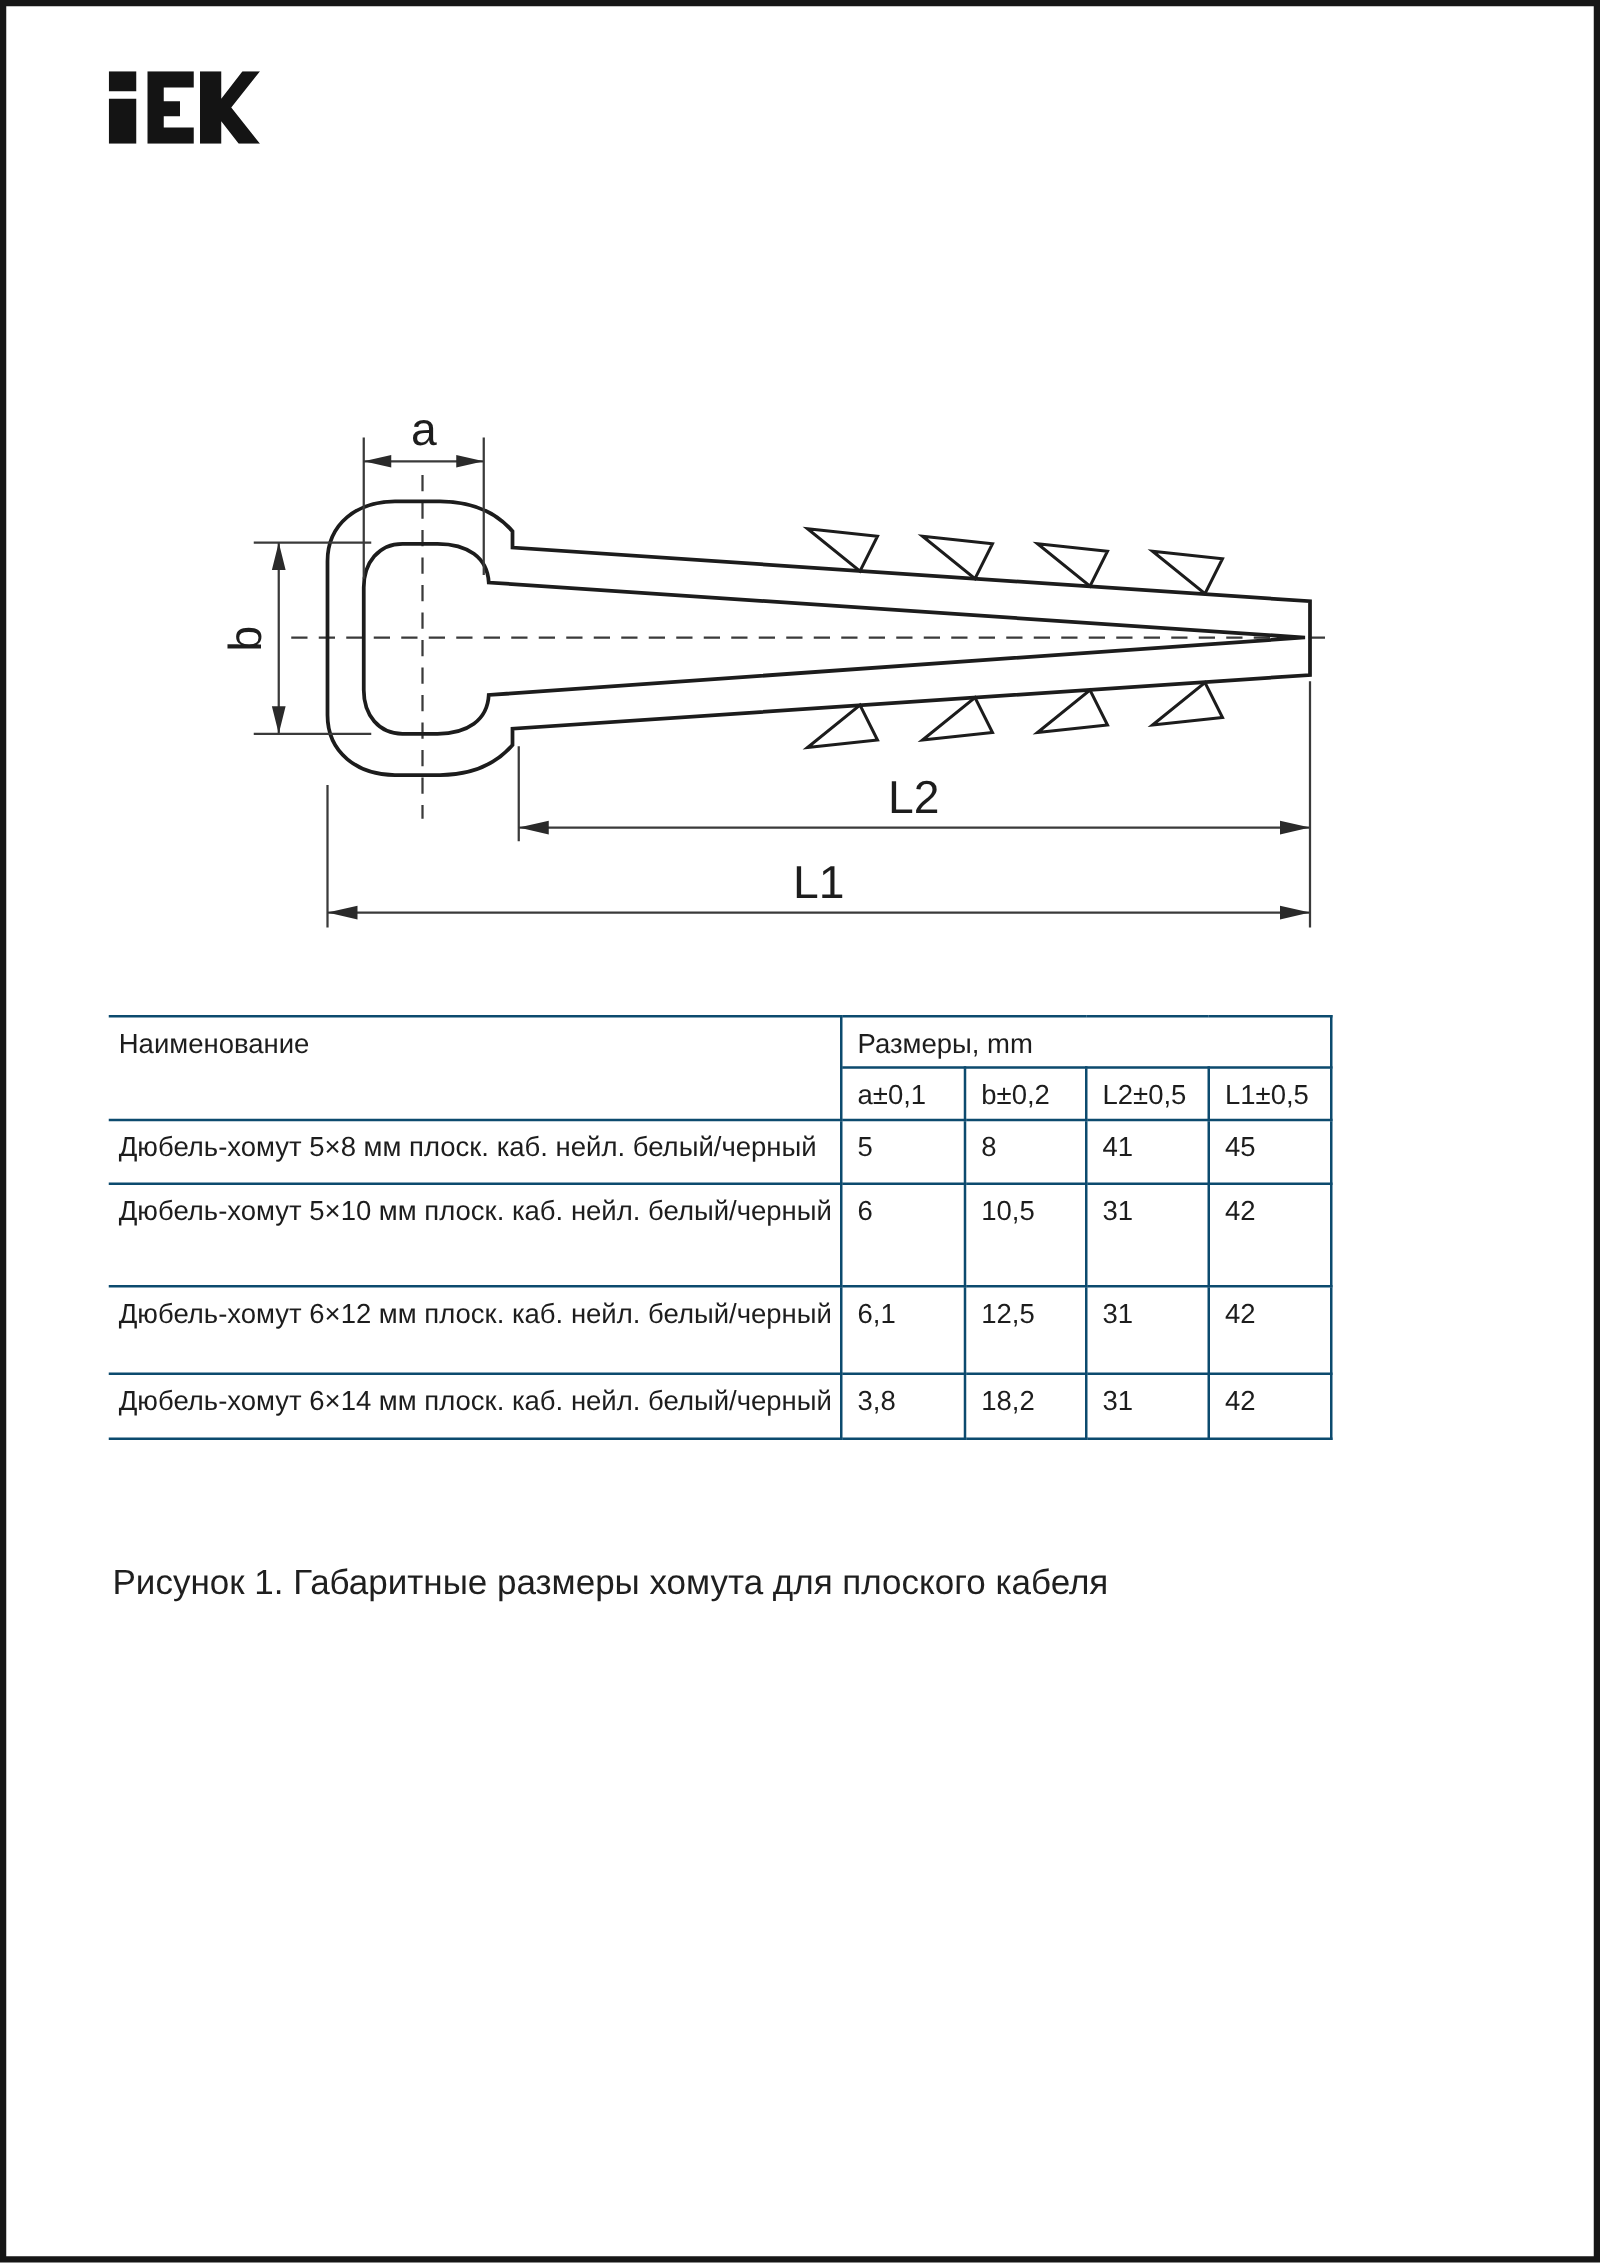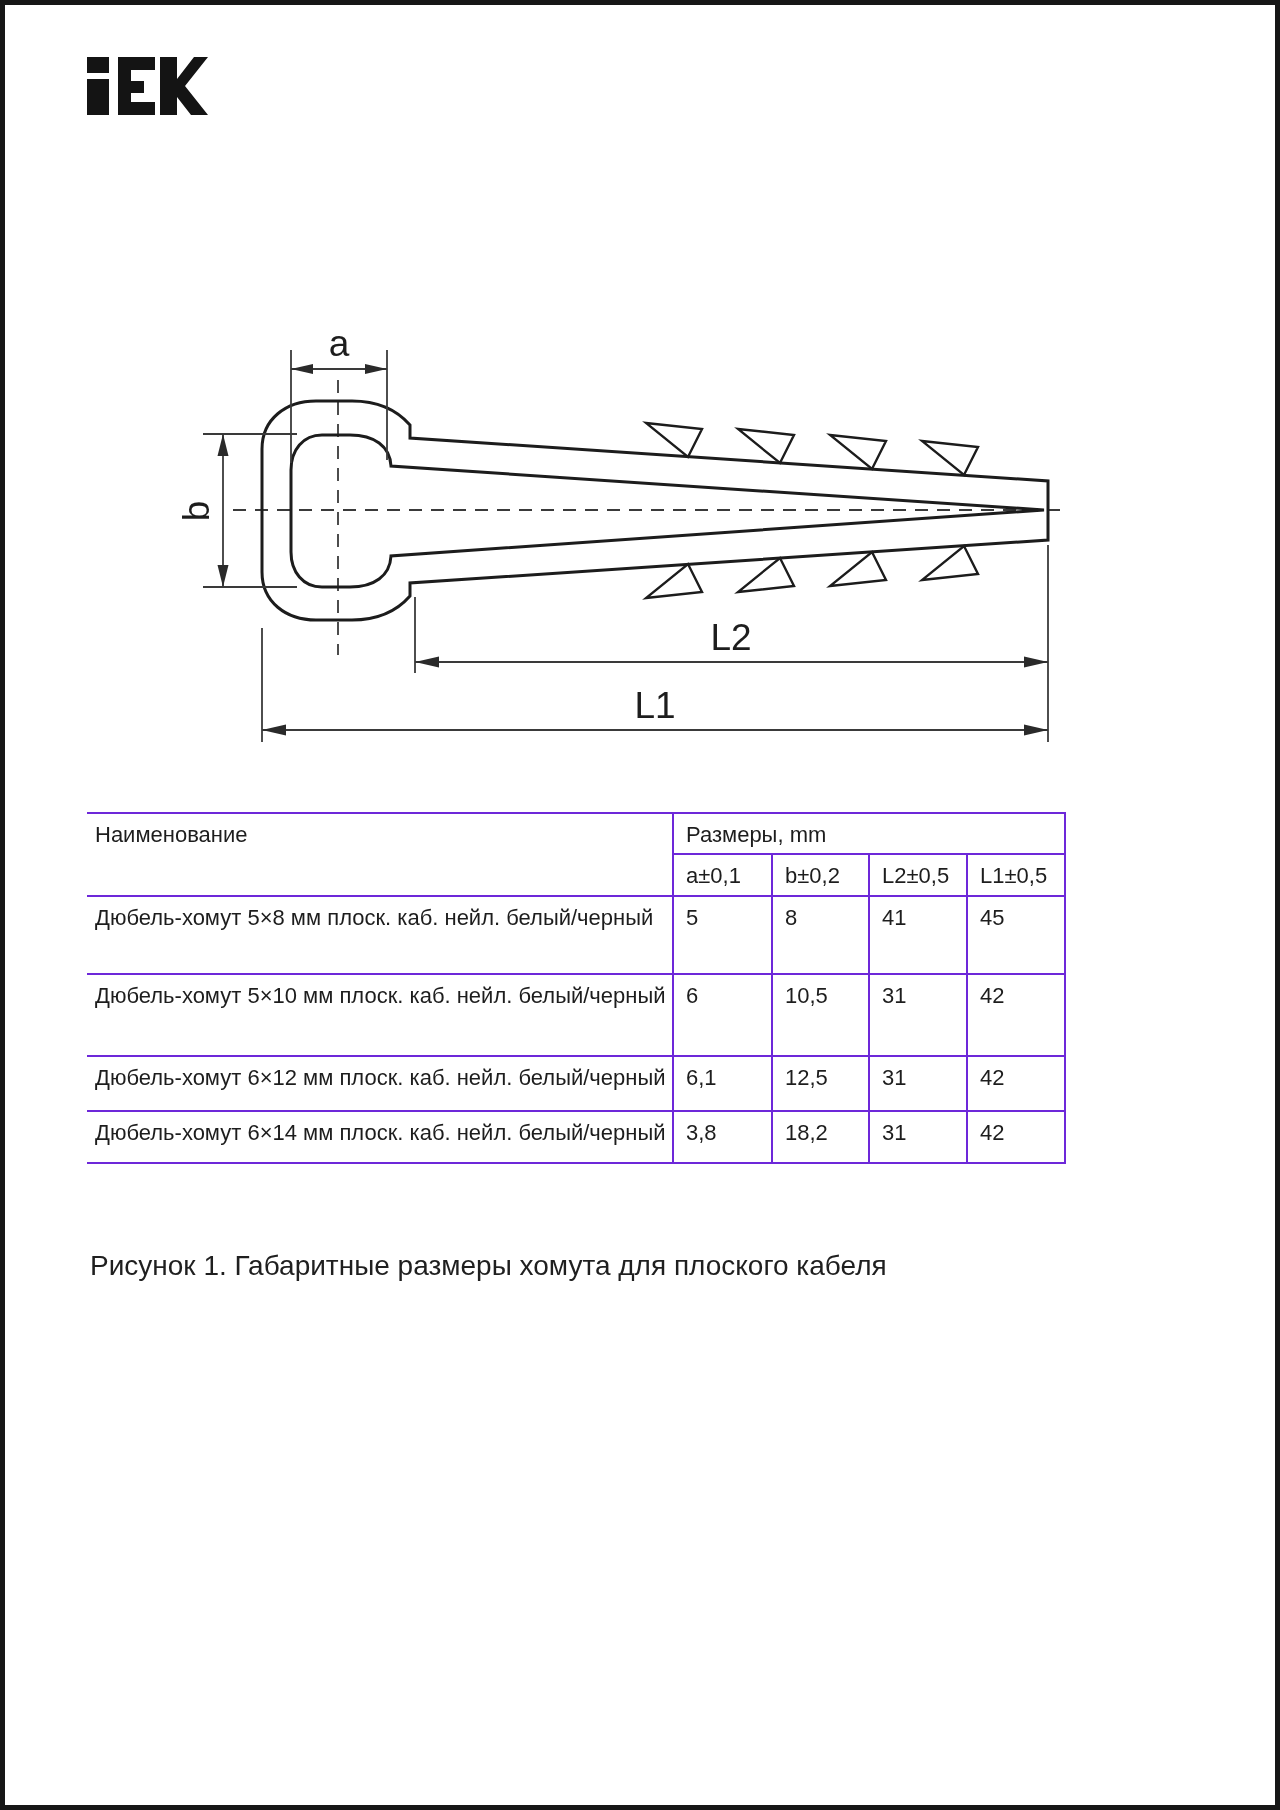--- a/index.html
+++ b/index.html
@@ -17,21 +17,21 @@
   .drawing .dim{stroke:#3a3a3a;stroke-width:1.8;fill:none;}
   .drawing .dash{stroke:#3a3a3a;stroke-width:1.8;fill:none;stroke-dasharray:13 9;}
   .drawing .arrow{fill:#2a2a2a;stroke:none;}
   .drawing text{fill:#1d1d1d;font-family:"Liberation Sans","DejaVu Sans",sans-serif;font-size:37px;}
   .size-table{
     position:absolute;left:87px;top:812px;width:978px;
     border-collapse:collapse;table-layout:fixed;
     font-size:22px;color:#1d1d1d;
   }
   .size-table td{
-    border:2px solid #6d28d9;vertical-align:top;box-sizing:border-box;
+    border:2px solid #0c4a6e;vertical-align:top;box-sizing:border-box;
     padding:8px 2px 0 10px;white-space:nowrap;overflow:hidden;
   }
   .size-table td.name{border-left:none;padding-left:8px;}
   .size-table td.val{padding-left:12px;}
   .caption{position:absolute;left:90px;top:1250px;font-size:28px;color:#1f1f1f;}
 </style>
 </head>
 <body>
 
 <div class="page-frame"></div>
@@ -110,35 +110,35 @@
       <tr style="height:41px">
     <td class="name" rowspan="2">Наименование</td>
     <td class="val" colspan="4">Размеры, mm</td>
   </tr>
   <tr style="height:42px">
     <td class="val">a±0,1</td>
     <td class="val">b±0,2</td>
     <td class="val">L2±0,5</td>
     <td class="val">L1±0,5</td>
   </tr>
-  <tr style="height:78px">
+  <tr style="height:51px">
     <td class="name">Дюбель-хомут 5×8 мм плоск. каб. нейл. белый/черный</td>
     <td class="val">5</td>
     <td class="val">8</td>
     <td class="val">41</td>
     <td class="val">45</td>
   </tr>
   <tr style="height:82px">
     <td class="name">Дюбель-хомут 5×10 мм плоск. каб. нейл. белый/черный</td>
     <td class="val">6</td>
     <td class="val">10,5</td>
     <td class="val">31</td>
     <td class="val">42</td>
   </tr>
-  <tr style="height:55px">
+  <tr style="height:70px">
     <td class="name">Дюбель-хомут 6×12 мм плоск. каб. нейл. белый/черный</td>
     <td class="val">6,1</td>
     <td class="val">12,5</td>
     <td class="val">31</td>
     <td class="val">42</td>
   </tr>
   <tr style="height:52px">
     <td class="name">Дюбель-хомут 6×14 мм плоск. каб. нейл. белый/черный</td>
     <td class="val">3,8</td>
     <td class="val">18,2</td>

